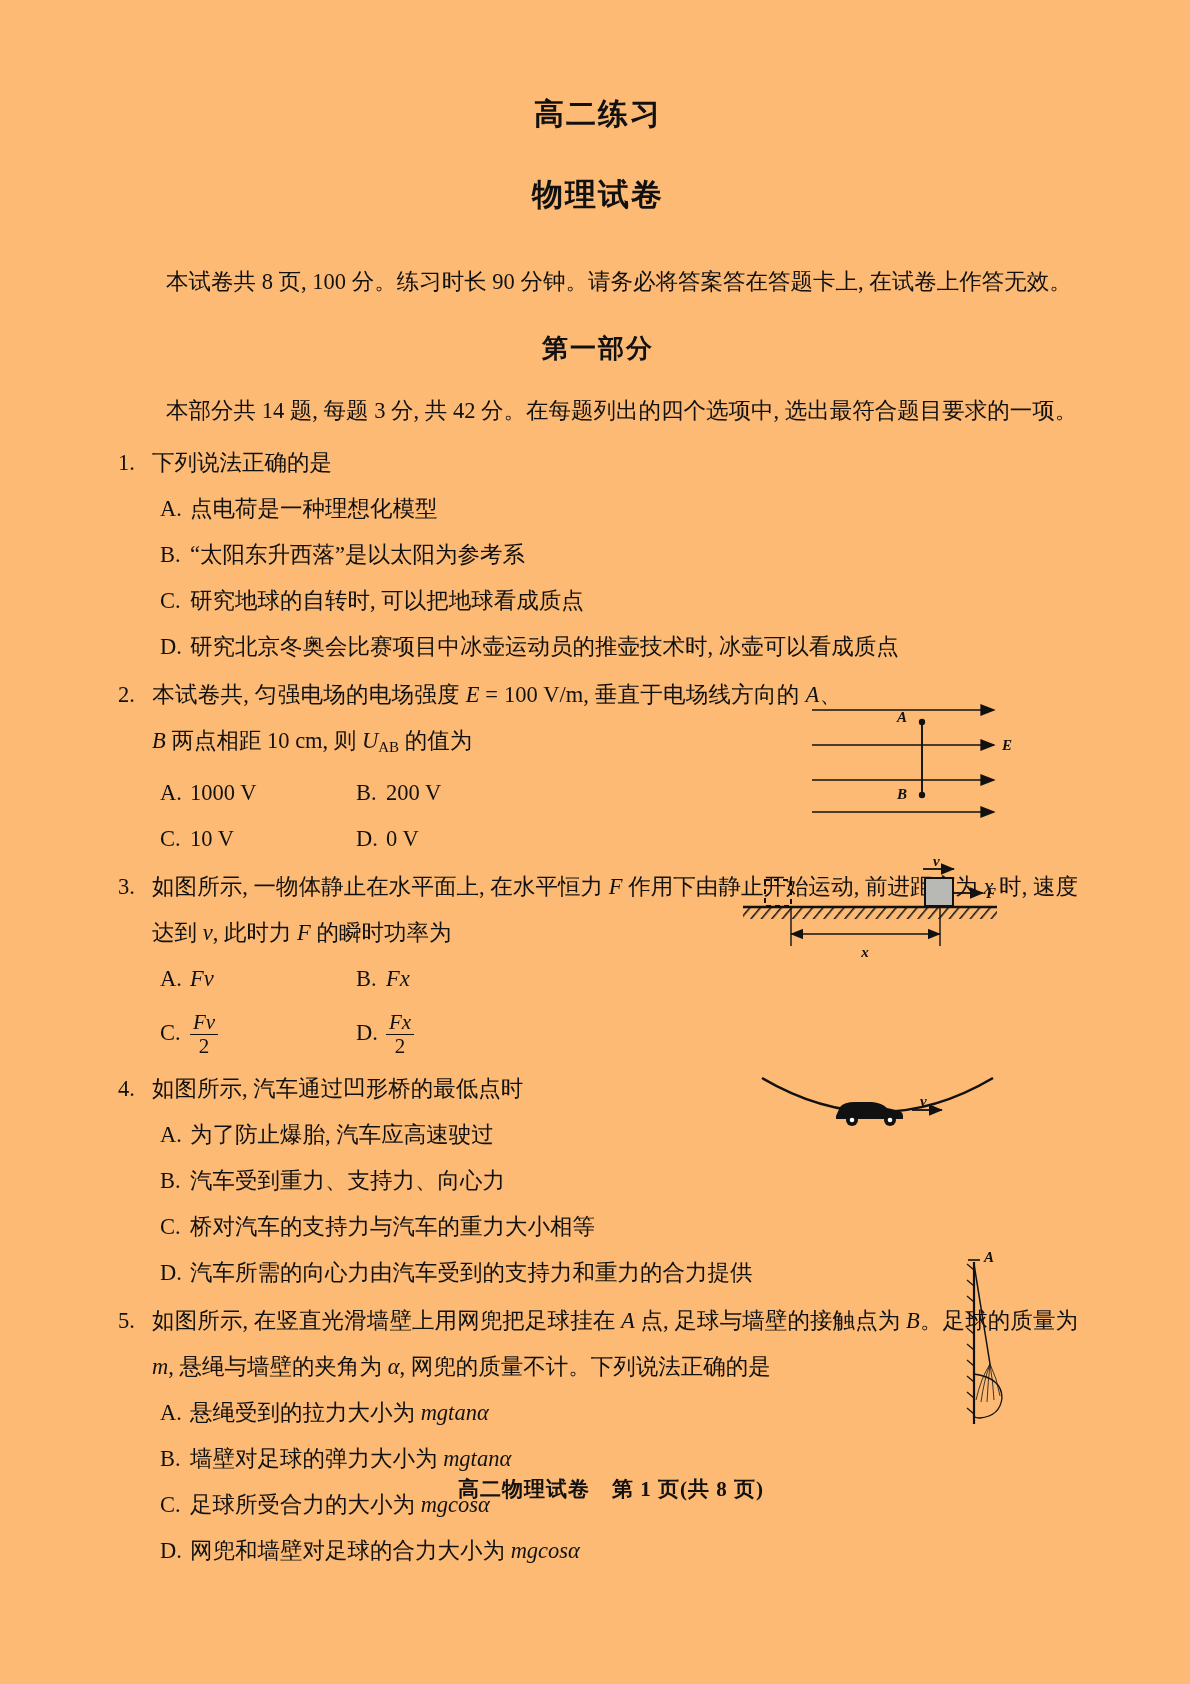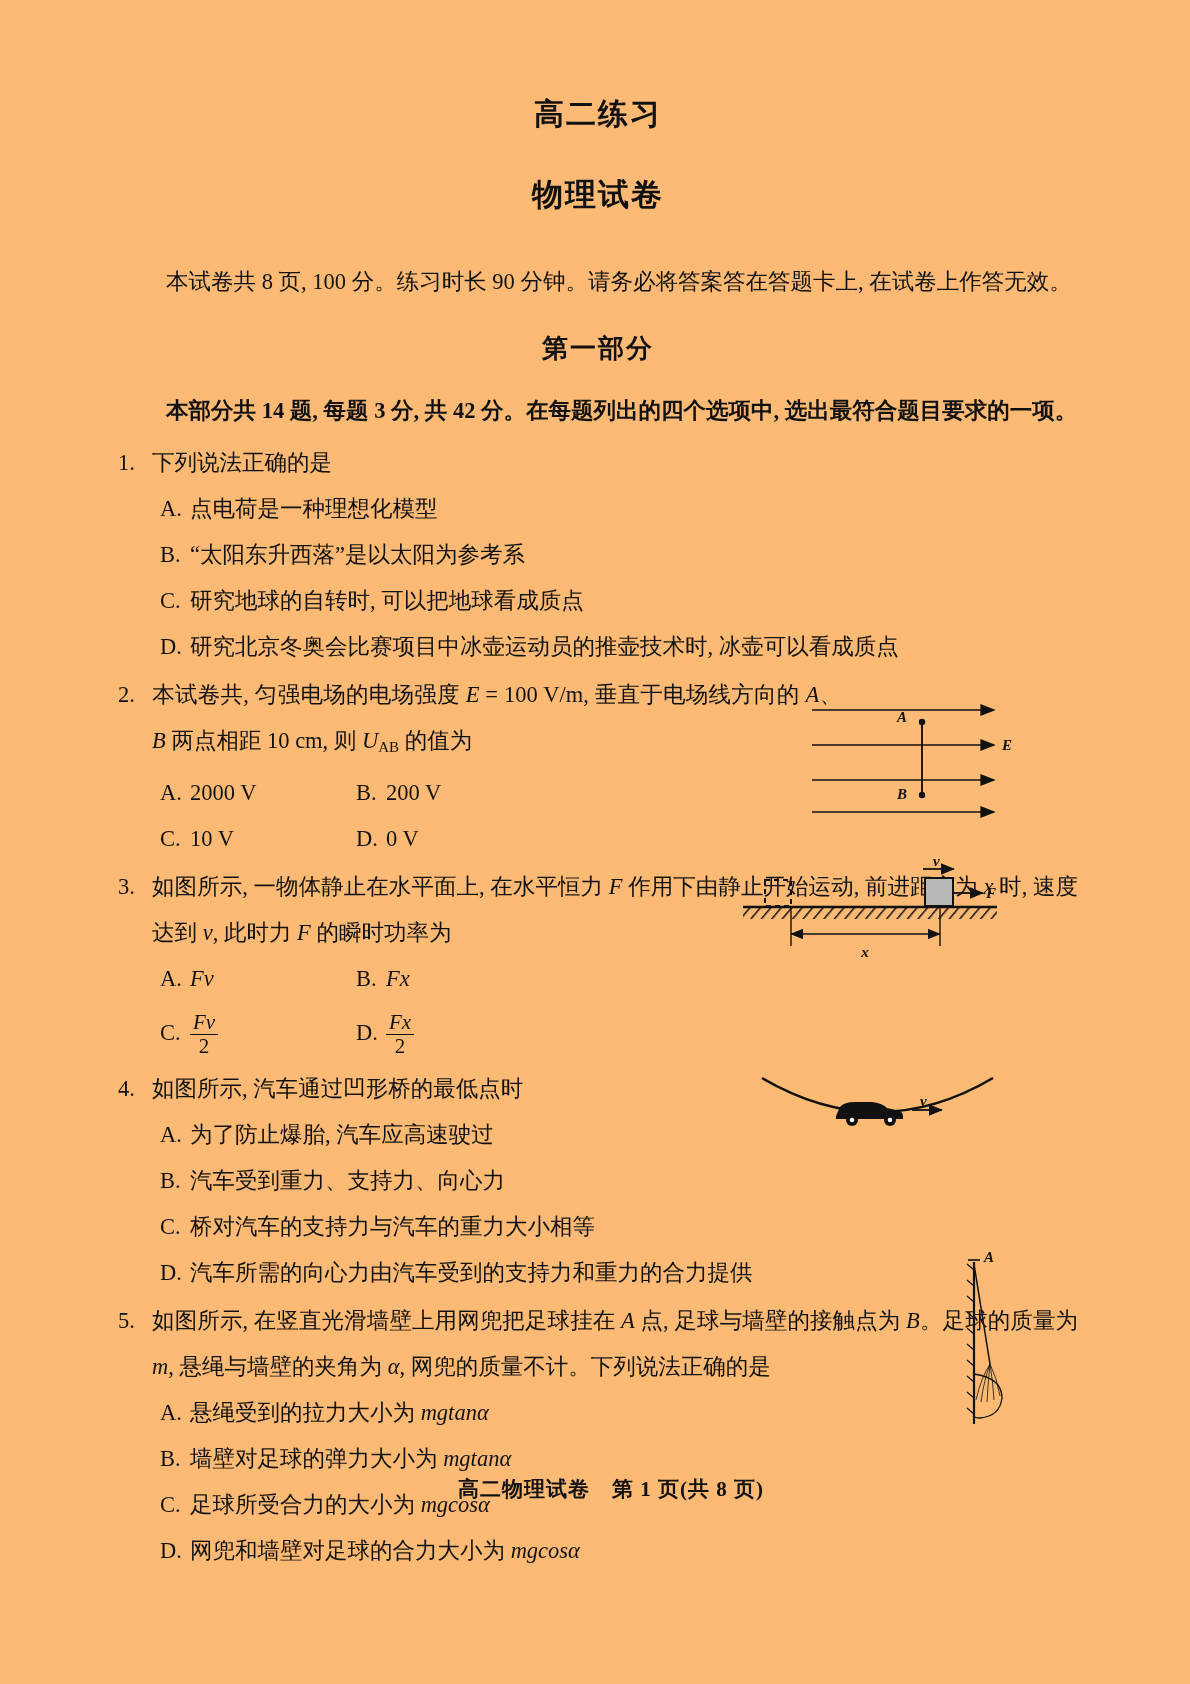--- a/index.html
+++ b/index.html
@@ -56,21 +56,21 @@
 
   
   .para {
     font-size: 22.5px;
     line-height: 46px;
     text-align: justify;
     text-justify: inter-ideograph;
     margin: 0 0 6px 0;
   }
   .para.indent { text-indent: 48px; }
-  .para.bold { font-weight: 700; }
+  .para.bold { font-weight: 400; }
 
   
   .q {
     position: relative;
     margin: 0 0 2px 0;
   }
   .q-stem {
     font-size: 22.5px;
     line-height: 46px;
     text-align: justify;
@@ -154,21 +154,21 @@
       <p class="q-stem"><span class="q-num">1.</span><span>下列说法正确的是</span></p>
       <p class="opt-line"><span class="opt-lab">A.</span><span>点电荷是一种理想化模型</span></p>
       <p class="opt-line"><span class="opt-lab">B.</span><span>“太阳东升西落”是以太阳为参考系</span></p>
       <p class="opt-line"><span class="opt-lab">C.</span><span>研究地球的自转时, 可以把地球看成质点</span></p>
       <p class="opt-line"><span class="opt-lab">D.</span><span>研究北京冬奥会比赛项目中冰壶运动员的推壶技术时, 冰壶可以看成质点</span></p>
     </div>
 
     <div class="q">
       <p class="q-stem" style="width:690px;"><span class="q-num">2.</span><span>本试卷共, 匀强电场的电场强度 </span><span class="it">E</span><span> = 100 V/m, 垂直于电场线方向的 </span><span class="it">A</span><span>、</span><span class="it">B</span><span> 两点相距 10 cm, 则 </span><span class="it">U</span><span class="sub">AB</span><span> 的值为</span></p>
       <p class="opt-line opt-2col">
-        <span class="opt"><span class="opt-lab">A.</span><span>2000 V</span></span><span class="opt"><span class="opt-lab">B.</span><span>200 V</span></span>
+        <span class="opt"><span class="opt-lab">A.</span><span>1000 V</span></span><span class="opt"><span class="opt-lab">B.</span><span>200 V</span></span>
       </p>
       <p class="opt-line opt-2col">
         <span class="opt"><span class="opt-lab">C.</span><span>10 V</span></span><span class="opt"><span class="opt-lab">D.</span><span>0 V</span></span>
       </p>
     </div>
 
     <div class="q">
       <p class="q-stem"><span class="q-num">3.</span><span>如图所示, 一物体静止在水平面上, 在水平恒力 </span><span class="it">F</span><span> 作用下由静止开始运动, 前进距离为 </span><span class="it">x</span><span> 时, 速度达到 </span><span class="it">v</span><span>, 此时力 </span><span class="it">F</span><span> 的瞬时功率为</span></p>
       <p class="opt-line opt-2col">
         <span class="opt"><span class="opt-lab">A.</span><span class="it">Fv</span></span><span class="opt"><span class="opt-lab">B.</span><span class="it">Fx</span></span>

